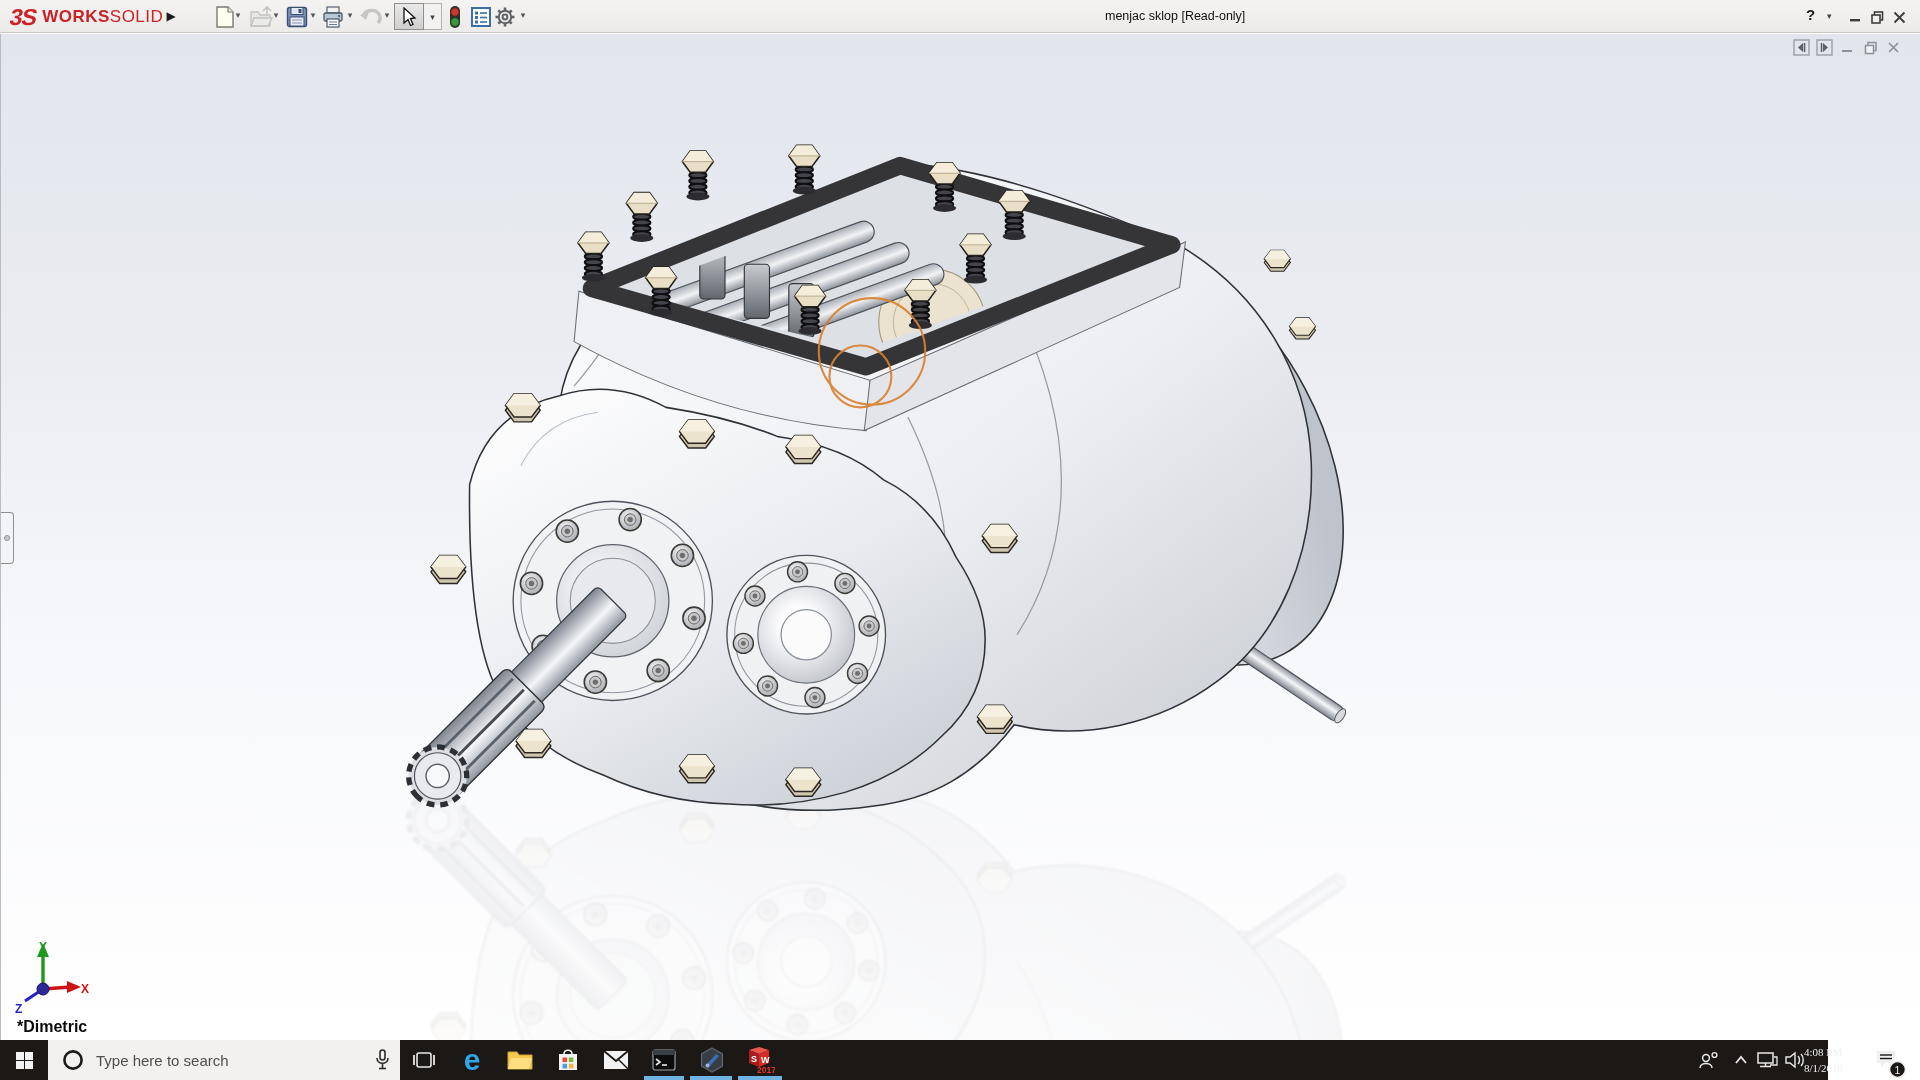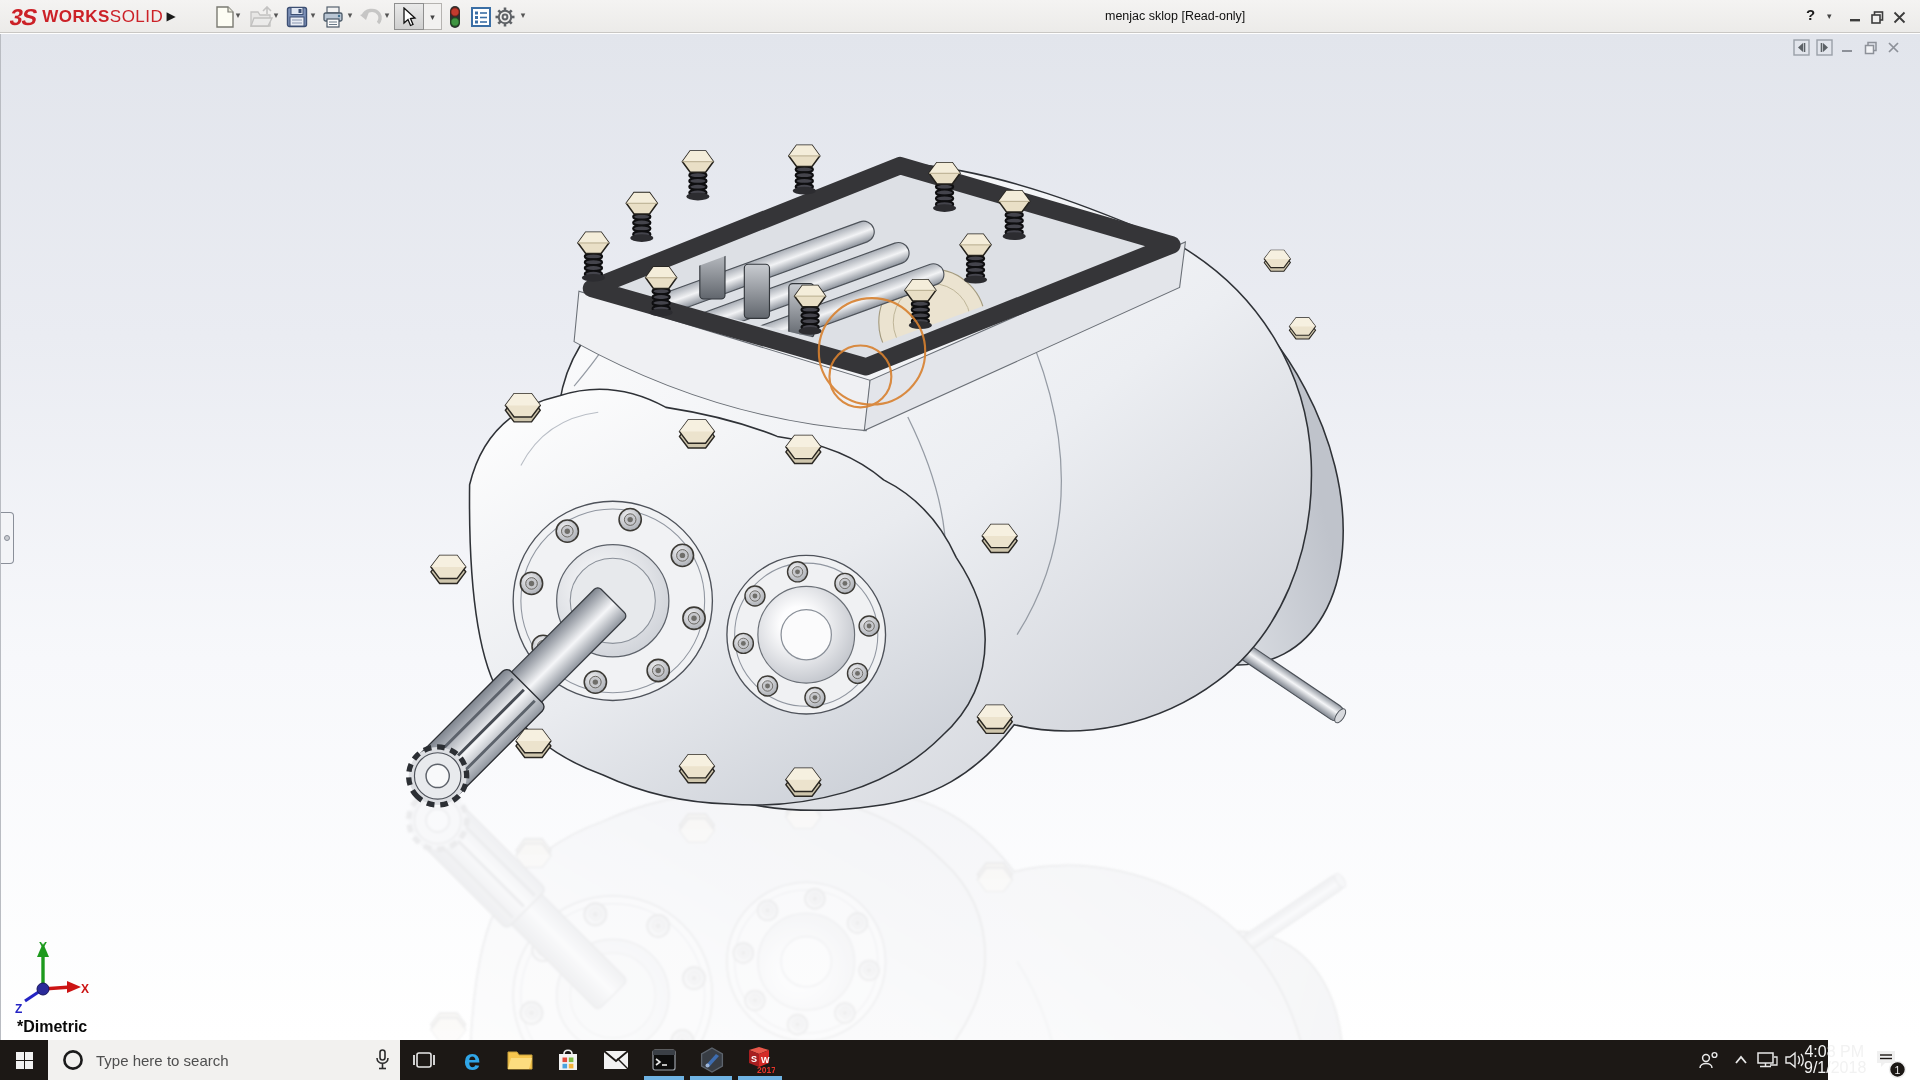--- a/index.html
+++ b/index.html
@@ -48,22 +48,22 @@
   .searchbox { position:absolute; left:48px; top:0; width:352px; height:40px; background:#f2f1ef;
                display:flex; align-items:center; }
   .searchbox input { border:none; outline:none; background:transparent; font-size:15px; color:#3c3c3c;
                      width:240px; font-family:"Liberation Sans", sans-serif; }
   .searchbox input::placeholder { color:#4f4f4f; opacity:1; }
   .cortana { margin:0 12px 0 14px; }
   .mic { position:absolute; right:10px; top:9px; }
   .tb-slot { position:absolute; top:0; width:48px; height:40px; display:flex; align-items:center; justify-content:center; }
   .run-bar { position:absolute; top:36px; height:4px; background:#6fb3e3; }
   .tray-icon { position:absolute; top:0; width:30px; height:40px; display:flex; align-items:center; justify-content:center; }
-  .clock { position:absolute; left:1804px; top:4px; width:60px; text-align:right; color:#f2f2f2;
-           font-size:16px; line-height:16px; }
+  .clock { position:absolute; left:1804px; top:4px; width:60px; text-align:left; color:#f2f2f2;
+           font-size:11px; line-height:16px;font-family:Liberation Serif, serif; }
   .badge { position:absolute; left:1888px; top:1060px; }
 
   svg text { font-family:"Liberation Sans", sans-serif; }
 </style>
 </head>
 <body>
 
 <div id="screen">
 
   <div id="titlebar">
@@ -573,21 +573,21 @@
     </div>
     <div class="tray-icon" style="left:1780px">
       <svg width="22" height="18" viewBox="0 0 22 18">
         <polygon points="2,6 6,6 11,2 11,16 6,12 2,12" fill="none" stroke="#e8e8e8" stroke-width="1.4"></polygon>
         <path d="M14,5 C16,7 16,11 14,13" fill="none" stroke="#e8e8e8" stroke-width="1.4"></path>
         <path d="M17,3 C20,6 20,12 17,15" fill="none" stroke="#e8e8e8" stroke-width="1.4"></path>
       </svg>
     </div>
     <div class="clock">
       <div>4:08 PM</div>
-      <div>9/1/2018</div>
+      <div>8/1/2018</div>
     </div>
     <div class="tray-icon" style="left:1872px">
       <svg width="24" height="22" viewBox="0 0 24 22">
         <path d="M2,2 L20,2 L20,14 L10,14 L6,18 L6,14 L2,14 Z" fill="#f0f0f0"></path>
         <line x1="5" y1="6" x2="17" y2="6" stroke="#1c1815" stroke-width="1.4"></line>
         <line x1="5" y1="9.5" x2="17" y2="9.5" stroke="#1c1815" stroke-width="1.4"></line>
       </svg>
     </div>
   </div>
   <svg class="badge" width="19" height="19" viewBox="0 0 19 19">

